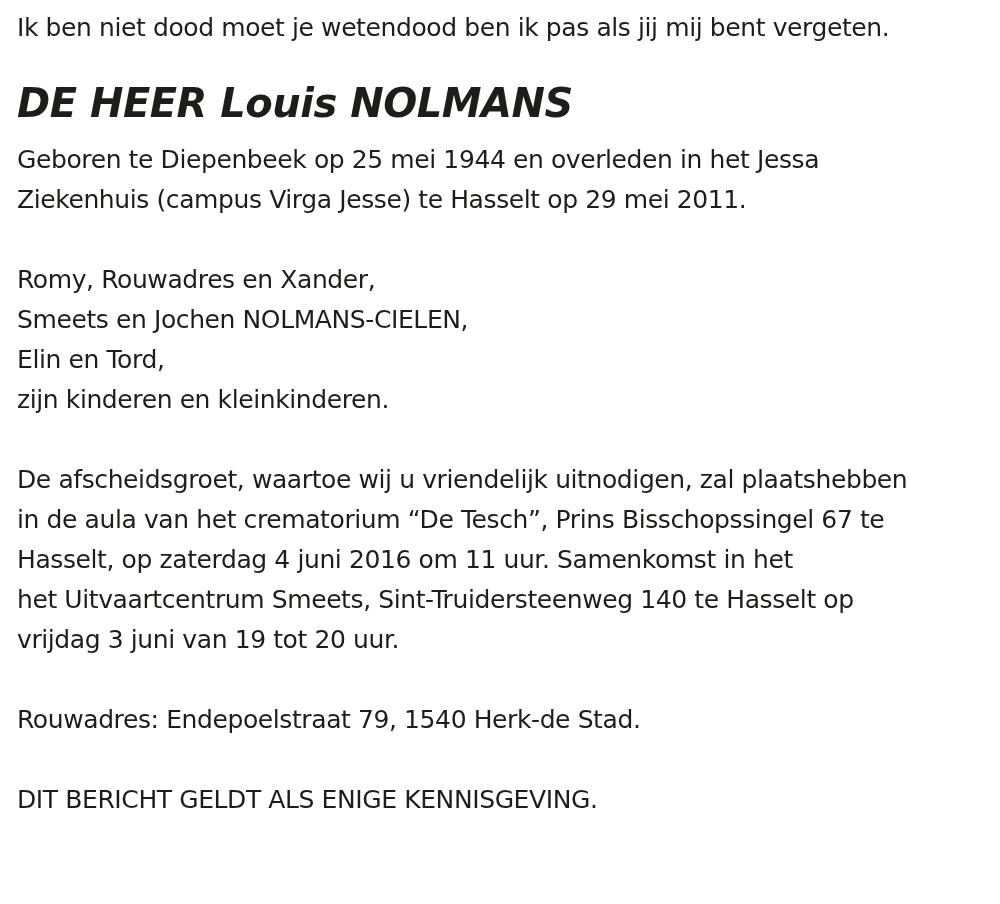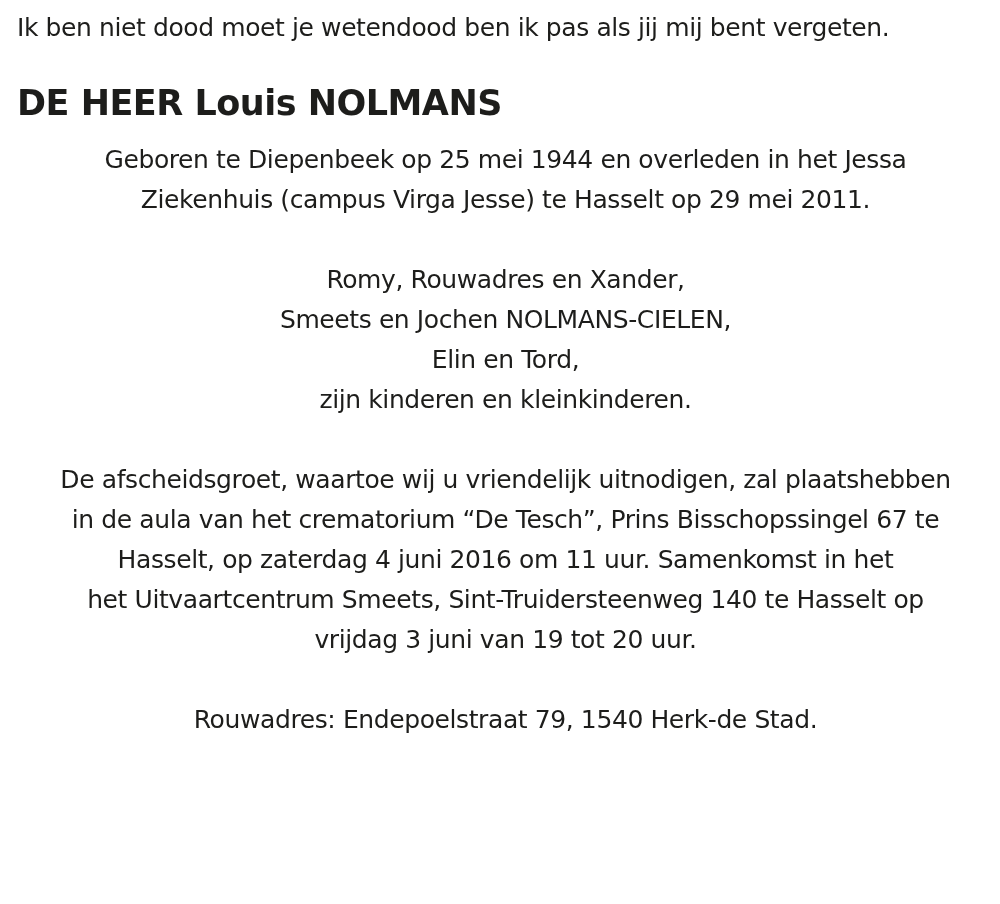--- a/index.html
+++ b/index.html
@@ -21,29 +21,29 @@
   .epigraph {
     margin: 0;
     font-size: 25px;
     line-height: 40px;
     font-weight: normal;
     letter-spacing: -0.4px;
     white-space: nowrap;
   }
   .title {
     margin: 30px 0 0 0;
-    font-size: 35px;
+    font-size: 40px;
     line-height: 50px;
     font-weight: bold;
     letter-spacing: -0.5px;
     white-space: nowrap;
+    font-style: italic;
   }
   .paragraphs {
     margin-top: 12px;
-    text-align: center;
   }
   .paragraph {
     margin: 0 0 40px 0;
   }
   .line {
     font-size: 25px;
     line-height: 40px;
     letter-spacing: -0.4px;
     white-space: nowrap;
   }
@@ -68,14 +68,17 @@
       <div class="paragraph">
         <div class="line">De afscheidsgroet, waartoe wij u vriendelijk uitnodigen, zal plaatshebben</div>
         <div class="line">in de aula van het crematorium “De Tesch”, Prins Bisschopssingel 67 te</div>
         <div class="line">Hasselt, op zaterdag 4 juni 2016 om 11 uur. Samenkomst in het</div>
         <div class="line">het Uitvaartcentrum Smeets, Sint-Truidersteenweg 140 te Hasselt op</div>
         <div class="line">vrijdag 3 juni van 19 tot 20 uur.</div>
       </div>
       <div class="paragraph">
         <div class="line">Rouwadres: Endepoelstraat 79, 1540 Herk-de Stad.</div>
       </div>
+      <div class="paragraph">
+        <div class="line">DIT BERICHT GELDT ALS ENIGE KENNISGEVING.</div>
+      </div>
     </div>
 </div>
 
 </body></html>

